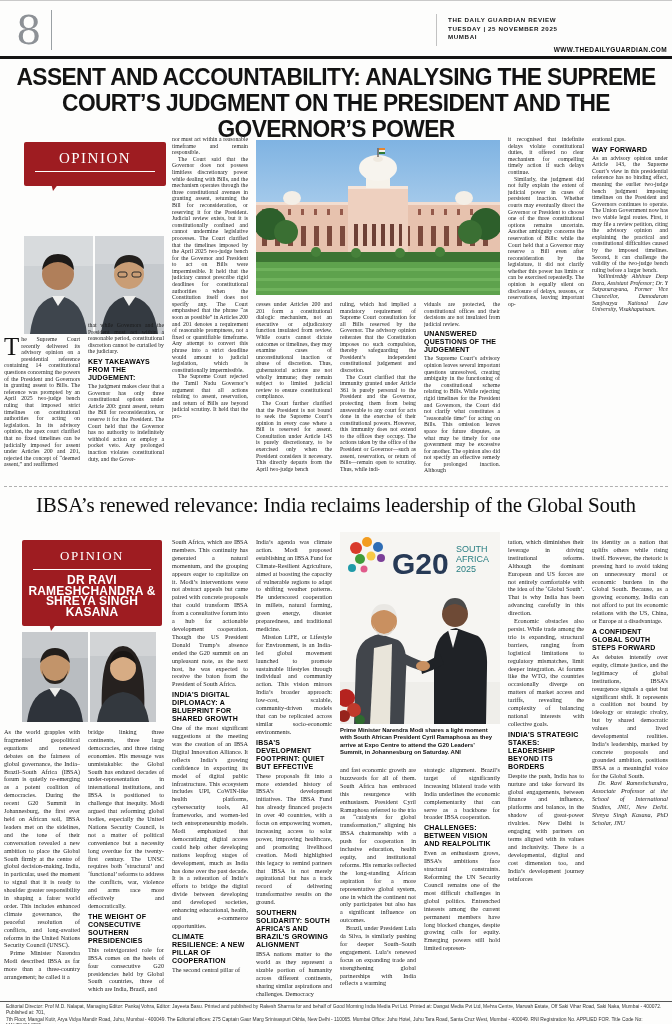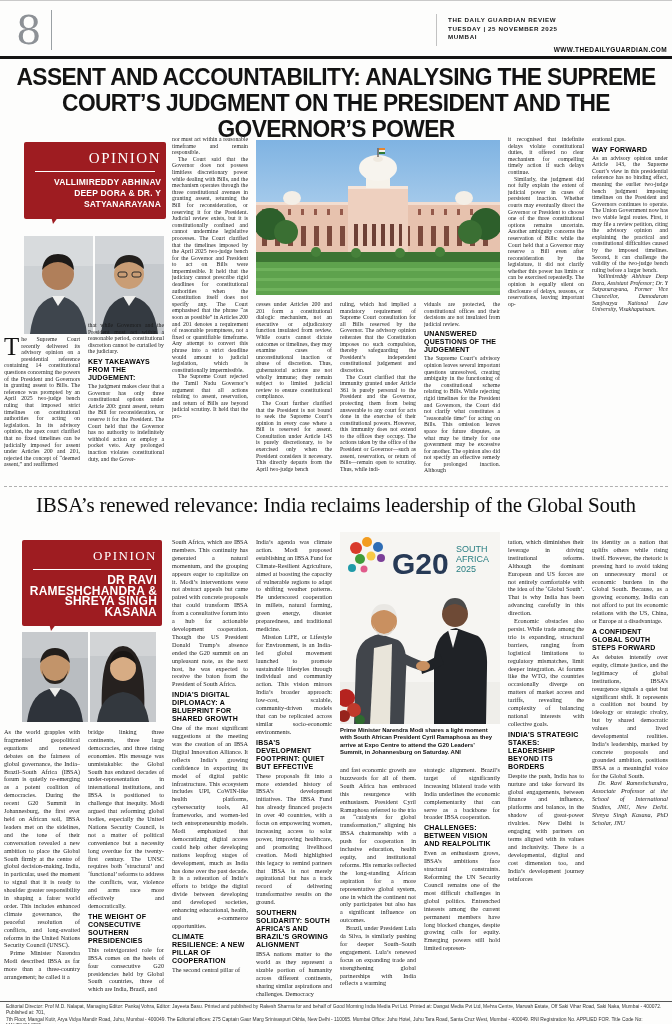--- a/index.html
+++ b/index.html
@@ -16,21 +16,21 @@
   .website{position:absolute;right:5px;top:46px;font:bold 6.5px/8px "Liberation Sans",sans-serif;color:#101010;letter-spacing:.4px;}
   .blackbar{position:absolute;left:0;top:56px;right:0;height:3px;background:#141414;}
   
   .headline1{position:absolute;left:8px;right:8px;top:64px;text-align:center;
              font:bold 23px/26px "Liberation Sans",sans-serif;color:#131313;letter-spacing:-.6px;
              transform:scaleX(.99);transform-origin:center top;}
   .sep{position:absolute;left:4px;right:4px;top:486px;border-top:1px dashed #b0b0b0;}
   .headline2{position:absolute;left:0;right:0;top:493px;text-align:center;
              font:400 21px/24px "Liberation Serif",serif;color:#0e0e0e;letter-spacing:-.2px;}
   
-  .bubble{position:absolute;background:#9e1c21;color:#fff;text-align:right;border-radius:2px;padding:8px 5px 9px;}
+  .bubble{position:absolute;background:#9e1c21;color:#fff;text-align:center;border-radius:2px;padding:8px 5px 9px;}
   .bubble::after{content:"";position:absolute;left:26px;bottom:-11px;width:0;height:0;
                  border:6px solid transparent;border-top:12px solid #9e1c21;border-left-width:3px;border-right-width:9px;}
   .bubble .op{font:400 15px/16px "Liberation Serif",serif;letter-spacing:1.5px;}
   .bubble .rule{height:1px;background:#fff;margin:5px 6px 5px;}
   .bubble .names{font:bold 8.5px/11px "Liberation Sans",sans-serif;letter-spacing:.2px;}
   .bubble.small .op{font-size:13px;}
   .bubble.small .names{font-size:12px;line-height:10.5px;}
   .photos{position:absolute;display:flex;gap:2px;}
   .photos svg{display:block;}
   
@@ -66,21 +66,20 @@
     <div>MUMBAI</div>
   </div>
   <div class="website">WWW.THEDAILYGUARDIAN.COM</div>
   <div class="blackbar"></div>
 
   <div class="headline1">ASSENT AND ACCOUNTABILITY: ANALYSING THE SUPREME COURT’S JUDGMENT ON THE PRESIDENT AND THE GOVERNOR’S POWER</div>
 
   <div class="bubble" style="left:24px;top:142px;width:132px;">
     <div class="op">OPINION</div>
     <div class="rule"></div>
-    <div class="names">VALLIMIREDDY ABHINAV DEEP DORA &amp; DR. Y SATYANARAYANA</div>
   </div>
 
   <div class="photos" style="left:24px;top:236px;width:140px;height:98px;">
     <svg width="69" height="98" viewBox="0 0 69 98">
       <rect width="69" height="98" fill="#cdd1d4"></rect>
       <rect y="0" width="69" height="30" fill="#d8dbdd"></rect>
       <path d="M6 98 Q10 62 34 60 Q59 62 63 98 Z" fill="#3e454d"></path>
       <path d="M28 60 L34 70 L41 60 Z" fill="#f1f1ef"></path>
       <circle cx="34" cy="38" r="16" fill="#b07f5a"></circle>
       <path d="M18 34 Q20 18 34 18 Q49 18 50 34 Q42 26 34 26 Q25 26 18 34 Z" fill="#1d1a18"></path>

